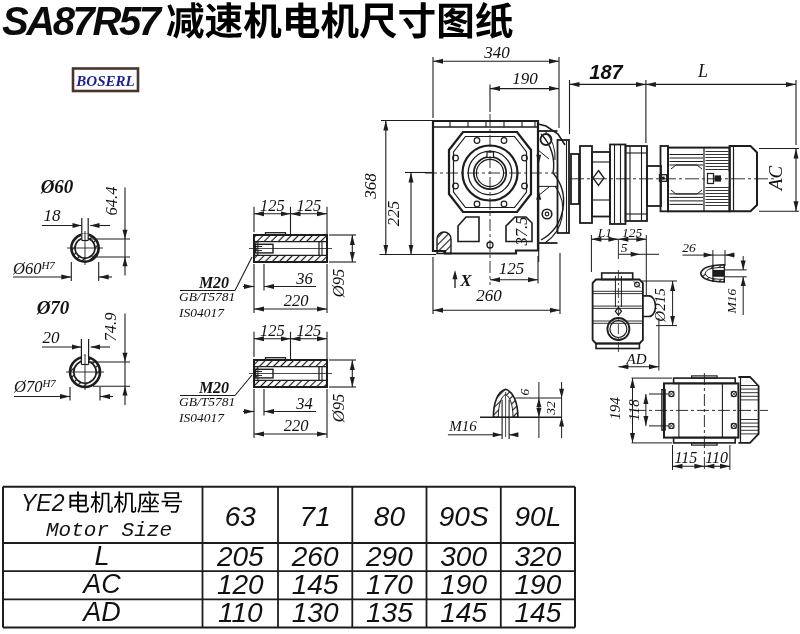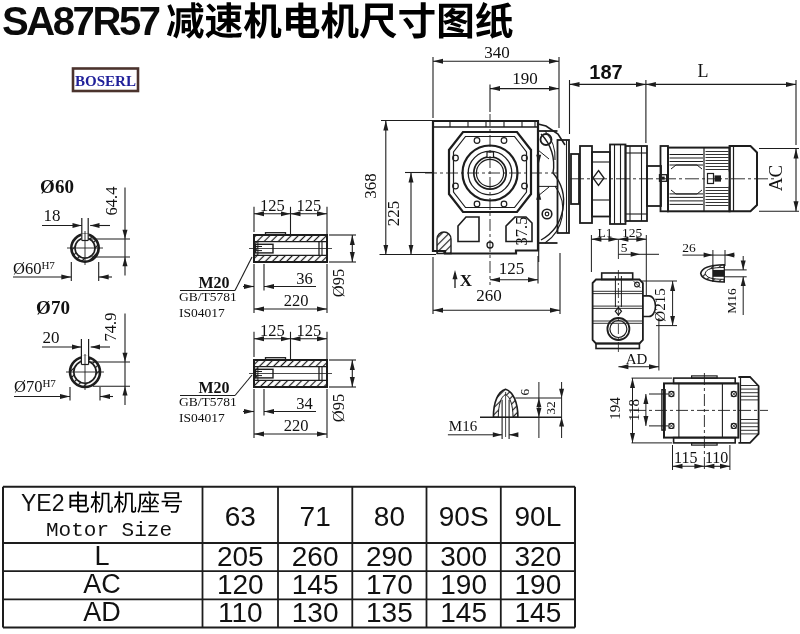--- a/index.html
+++ b/index.html
@@ -1,15 +1,15 @@
 <!DOCTYPE html>
 <html><head><meta charset="utf-8">
 <style>
 html,body{margin:0;padding:0;background:#fff;}
-#page{position:relative;width:800px;height:634px;background:#fff;overflow:hidden;}
+#page{position:relative;width:800px;height:634px;background:#fff;overflow:hidden;font-style:italic;}
 text{white-space:pre;}
 </style></head>
 <body>
 <div id="page">
 <svg width="800" height="634" viewBox="0 0 800 634">
 <defs>
 <marker id="ae" markerWidth="11" markerHeight="7" refX="10" refY="3.5" orient="auto" markerUnits="userSpaceOnUse">
           <path d="M10,3.5 L0,1 L0,6 Z" fill="#1d1d1d"></path>
         </marker>
 <marker id="ar" markerWidth="11" markerHeight="7" refX="0" refY="3.5" orient="auto" markerUnits="userSpaceOnUse">

